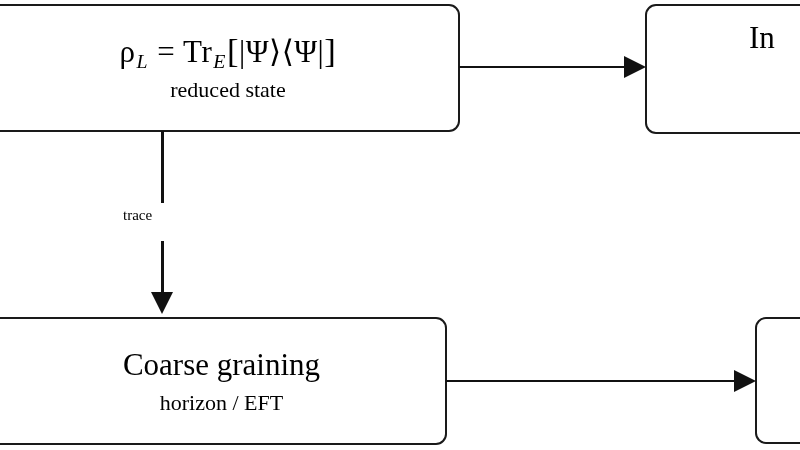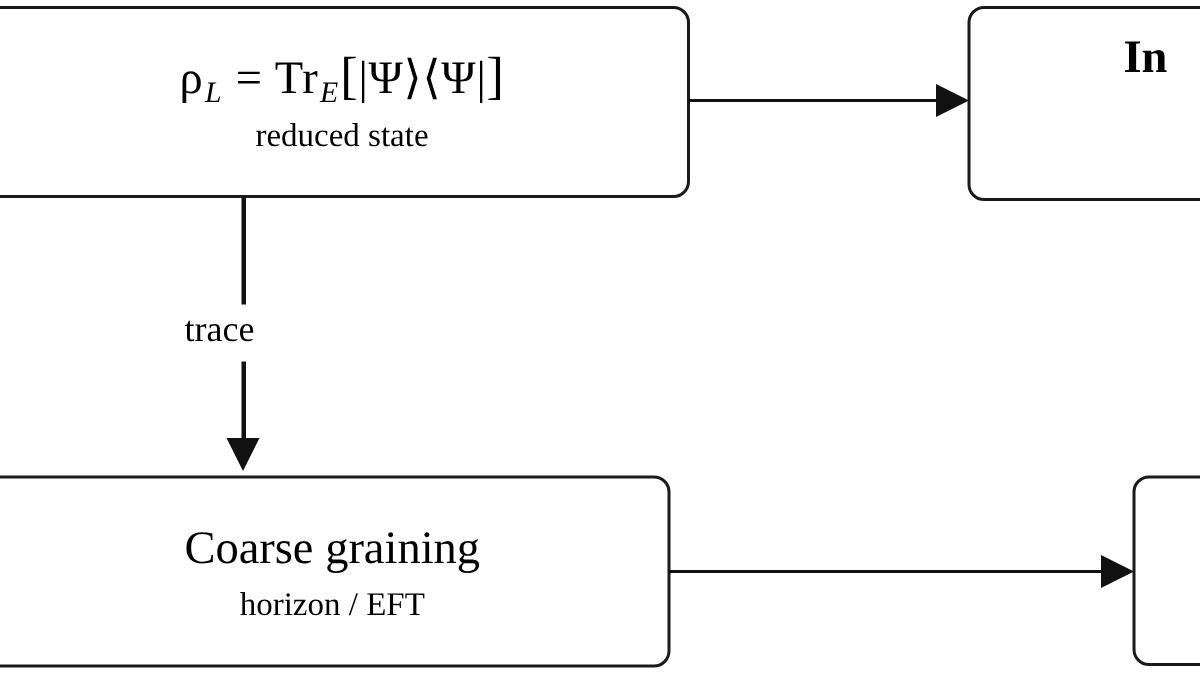--- a/index.html
+++ b/index.html
@@ -97,21 +97,20 @@
   }
   .node-title {
     font-size: 31px;
     white-space: nowrap;
     text-align: center;
     width: 100%;
   }
   #node-information .node-title {
     text-align: left;
     width: auto;
-    font-weight: bold;
   }
 
   
   .edge-line {
     position: absolute;
     background: #111111;
   }
   .h-line { height: 2.4px; }
   .v-line { width: 2.6px; }
 
@@ -127,21 +126,21 @@
     position: absolute;
     width: 0;
     height: 0;
     border-left: 11px solid transparent;
     border-right: 11px solid transparent;
     border-top: 22px solid #111111;
   }
 
   .edge-label {
     position: absolute;
-    font-size: 24px;
+    font-size: 15px;
     background: #ffffff;
     padding: 1px 5px;
     white-space: nowrap;
   }
 </style>
 </head>
 <body>
 
 <div id="canvas">
 

